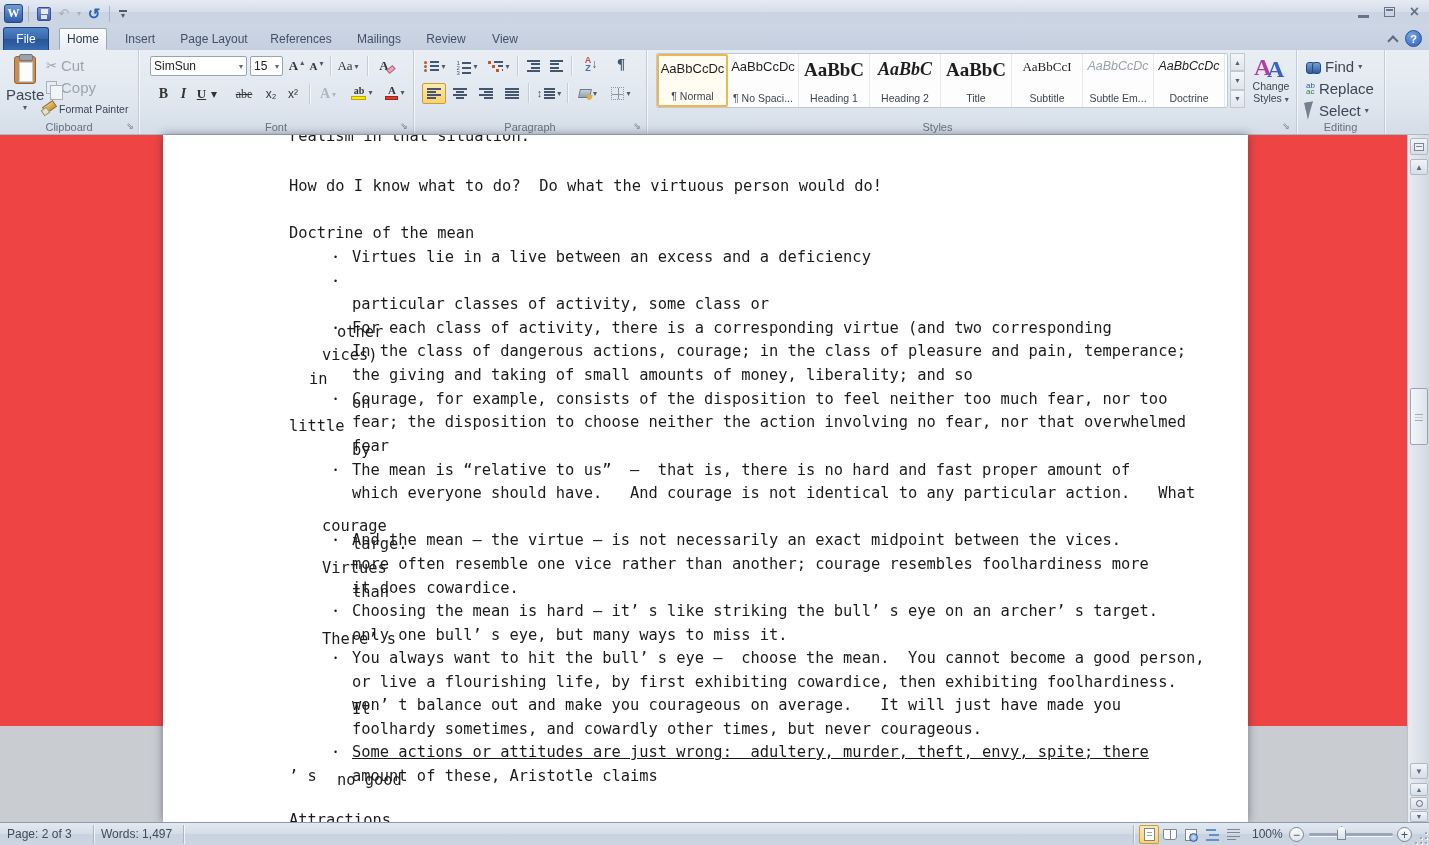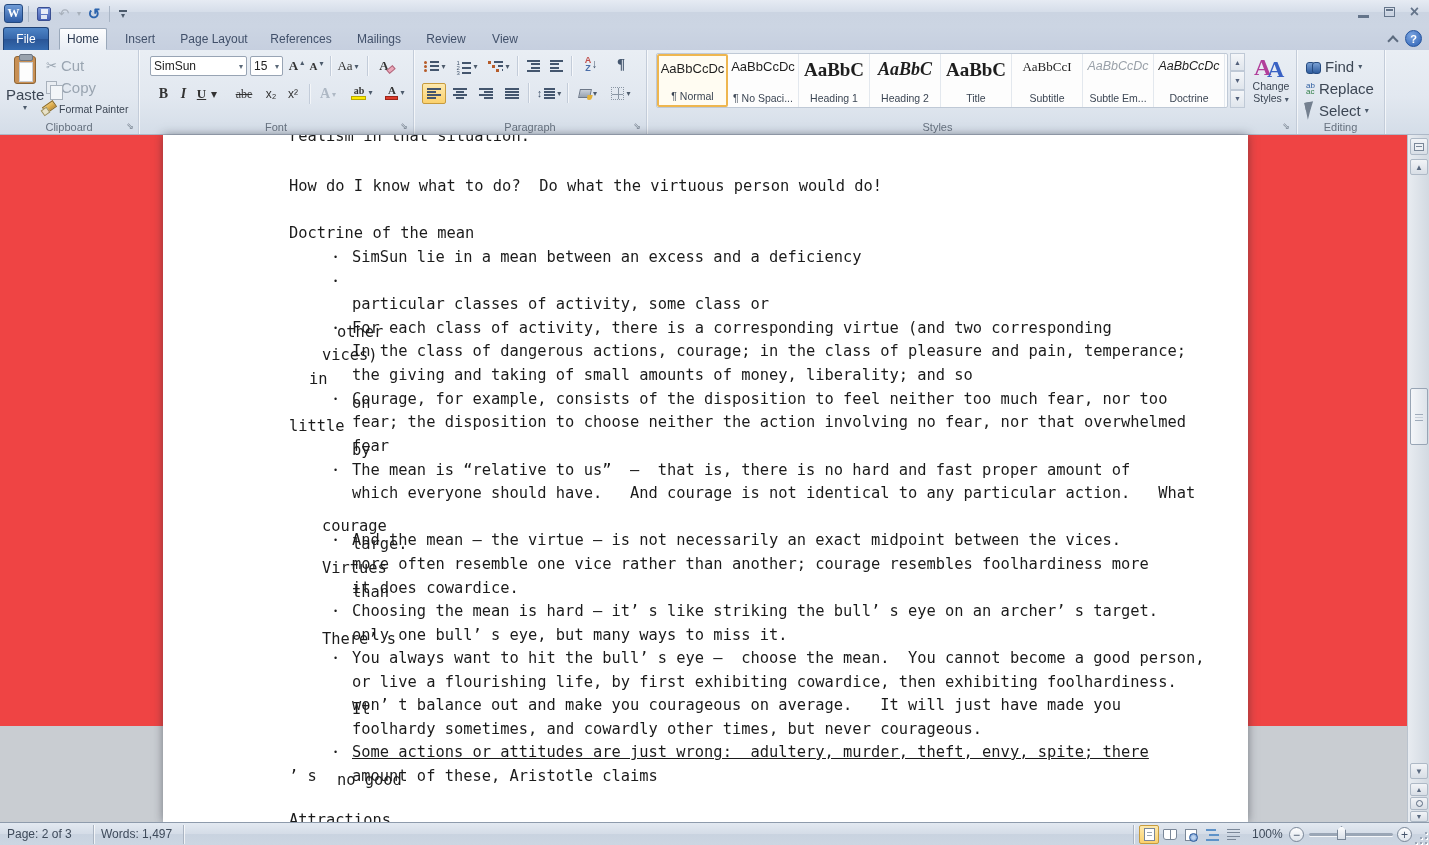--- a/index.html
+++ b/index.html
@@ -546,21 +546,21 @@
       <div class="glabel">Editing</div>
     </div>
   </div>
 
   <div class="docarea">
     <div class="page">
         <div class="dline" style="left: 126px; top: -8px;">realism in that situation.</div>
         <div class="dline" style="left: 126px; top: 42px;">How do I know what to do?  Do what the virtuous person would do!</div>
         <div class="dline" style="left: 126px; top: 89px;">Doctrine of the mean</div>
         <span class="blt" style="left: 171px; top: 117px;">•</span>
-        <div class="dline" style="left: 189px; top: 113px;">SimSun lie in a mean between an excess and a deficiency</div>
+        <div class="dline" style="left: 189px; top: 113px;">Virtues lie in a live between an excess and a deficiency</div>
         <span class="blt" style="left: 171px; top: 141px;">•</span>
         <div class="dline" style="left: 189px; top: 160px;">particular classes of activity, some class or</div>
         <span class="blt" style="left: 171px; top: 188px;">•</span>
         <div class="dline" style="left: 189px; top: 184px;">For each class of activity, there is a corresponding virtue (and two corresponding</div>
         <div class="dline ghost" style="left: 174px; top: 188px;">other</div>
         <div class="dline" style="left: 189px; top: 207px;">In the class of dangerous actions, courage; in the class of pleasure and pain, temperance;</div>
         <div class="dline ghost" style="left: 159px; top: 211px;">vices)</div>
         <div class="dline" style="left: 189px; top: 231px;">the giving and taking of small amounts of money, liberality; and so</div>
         <div class="dline ghost" style="left: 126px; top: 235px; margin-left: 20px;">in</div>
         <span class="blt" style="left: 171px; top: 259px;">•</span>

